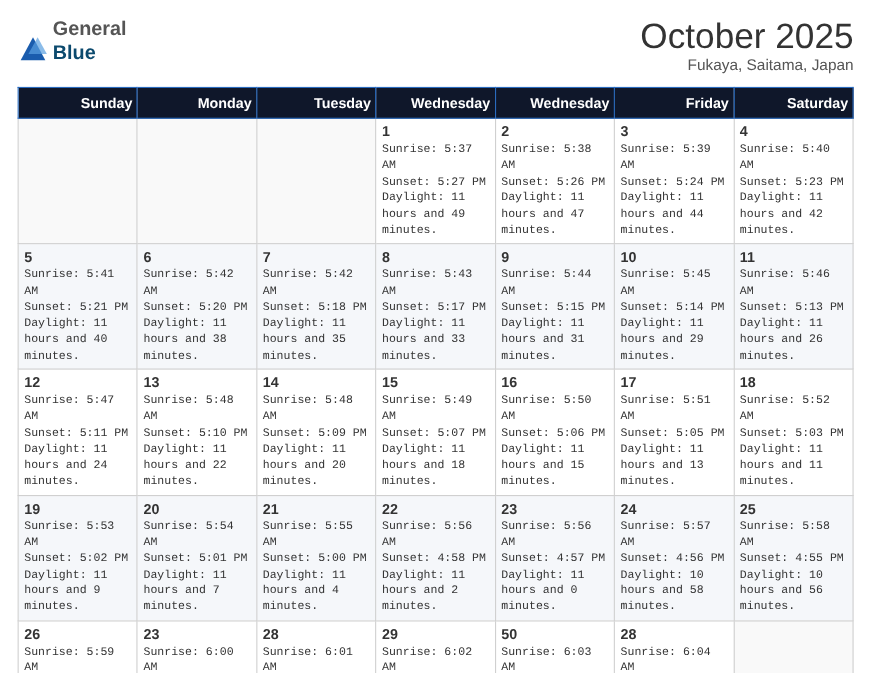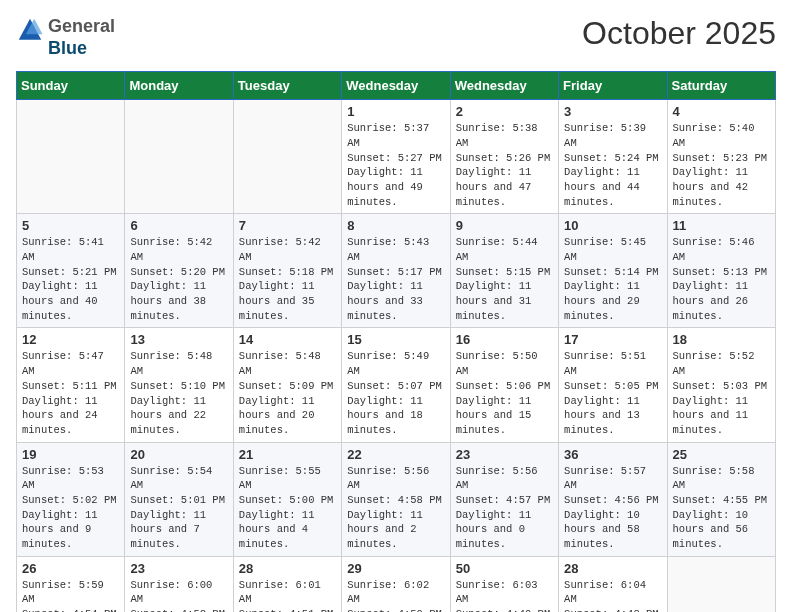--- a/index.html
+++ b/index.html
@@ -11,21 +11,21 @@
       padding: 16px;
     }
     .header {
       display: flex;
       align-items: flex-start;
       justify-content: space-between;
       margin-bottom: 12px;
     }
     .logo {
       display: flex;
-      align-items: flex-start;
+      align-items: flex-end;
       gap: 4px;
     }
     .logo-text {
       font-size: 18px;
       font-weight: bold;
       line-height: 1.2;
     }
     .logo-general { color: #555; }
     .logo-blue { color: #0c4a6e; }
     .logo-icon {
@@ -44,26 +44,26 @@
     .subtitle {
       font-size: 14px;
       color: #555;
     }
     .calendar {
       width: 100%;
       border-collapse: collapse;
       border: 1px solid #ccc;
     }
     .calendar th {
-      background: #15803d;
+      background: #0f172a;
       color: #fff;
       font-size: 13px;
       font-weight: bold;
       padding: 6px 4px;
-      text-align: left;
+      text-align: right;
       border: 1px solid #2a6bbf;
     }
     .calendar td {
       border: 1px solid #d0d0d0;
       vertical-align: top;
       padding: 4px 5px;
       width: calc(100% / 7);
       height: 90px;
       font-size: 11px;
       color: #333;
@@ -96,20 +96,21 @@
       <polygon points="20,4 36,34 4,34" fill="#1a5cad"></polygon>
       <polygon points="26,4 38,26 14,26" fill="#5aa0e0" opacity="0.7"></polygon>
     </svg>
     <div class="logo-text">
       <span class="logo-general">General</span><br>
       <span class="logo-blue">Blue</span>
     </div>
   </div>
   <div class="title-block">
     <div class="month-title">October 2025</div>
+    <div class="subtitle">Fukaya, Saitama, Japan</div>
   </div>
 </div>
 
 <table class="calendar">
   <thead>
     <tr>
     <th>Sunday</th>
         <th>Monday</th>
         <th>Tuesday</th>
         <th>Wednesday</th>
@@ -215,21 +216,21 @@
         </td>
         <td>
           <div class="day-number">22</div>
           <div class="day-info">Sunrise: 5:56 AM<br>Sunset: 4:58 PM<br>Daylight: 11 hours and 2 minutes.</div>
         </td>
         <td>
           <div class="day-number">23</div>
           <div class="day-info">Sunrise: 5:56 AM<br>Sunset: 4:57 PM<br>Daylight: 11 hours and 0 minutes.</div>
         </td>
         <td>
-          <div class="day-number">36</div>
+          <div class="day-number">24</div>
           <div class="day-info">Sunrise: 5:57 AM<br>Sunset: 4:56 PM<br>Daylight: 10 hours and 58 minutes.</div>
         </td>
         <td>
           <div class="day-number">25</div>
           <div class="day-info">Sunrise: 5:58 AM<br>Sunset: 4:55 PM<br>Daylight: 10 hours and 56 minutes.</div>
         </td>
       </tr>
       <tr>
         <td>
           <div class="day-number">26</div>

